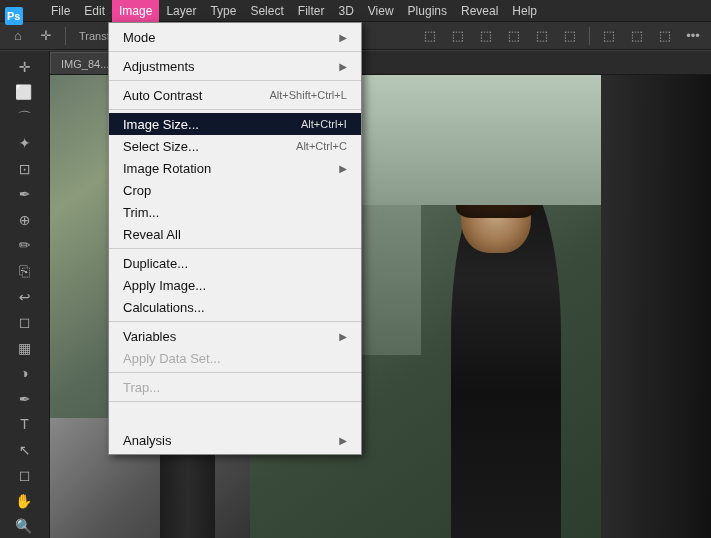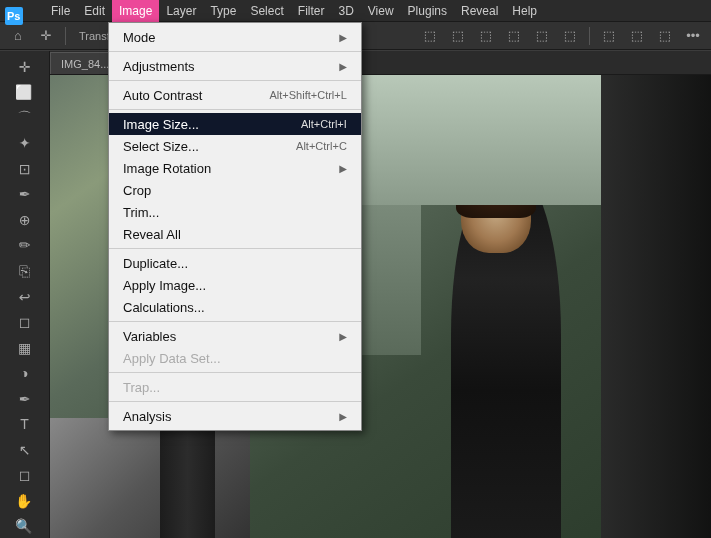--- a/index.html
+++ b/index.html
@@ -171,21 +171,21 @@
       border: 1px solid #888;
       box-shadow: 3px 3px 8px rgba(0,0,0,0.5);
       min-width: 200px;
       color: #111;
       font-size: 13px;
     }
     .dropdown-menu .section {
       padding: 3px 0;
       border-bottom: 1px solid #ccc;
     }
-    .dropdown-menu .section:last-child { border-bottom: none; }
+    .dropdown-menu .section:last-child { border-bottom: none; margin-top: 24px; }
     .dropdown-item {
       display: flex;
       align-items: center;
       justify-content: space-between;
       padding: 3px 14px 3px 14px;
       cursor: pointer;
       white-space: nowrap;
       min-height: 22px;
       gap: 47px;
     }

